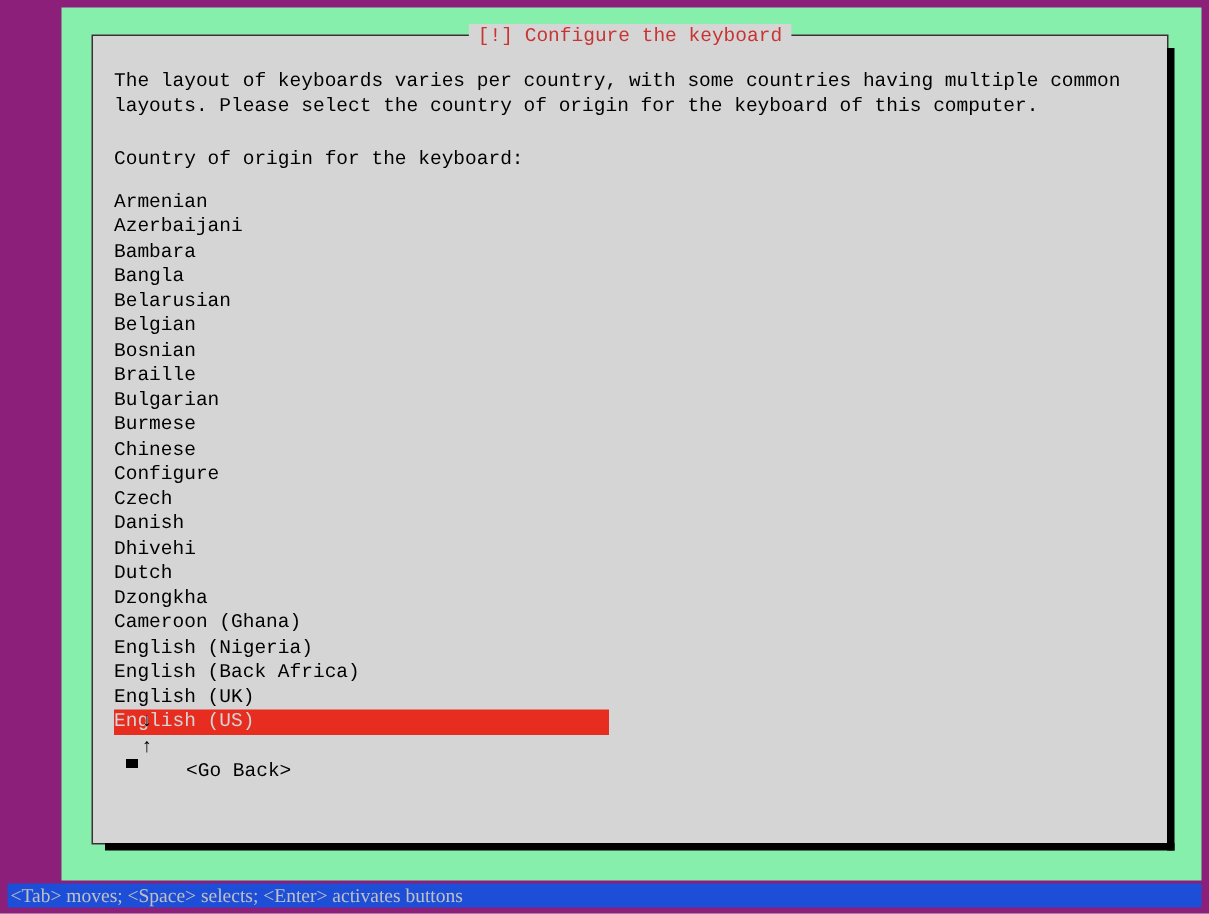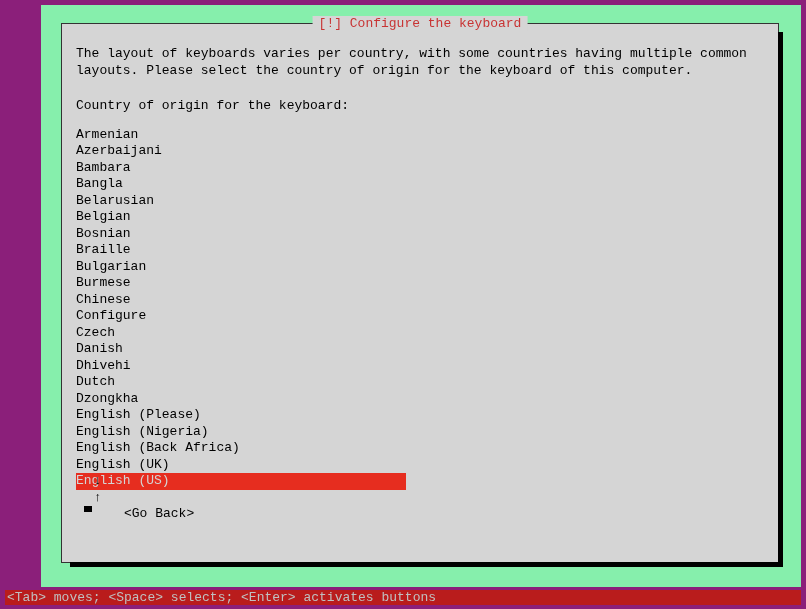--- a/index.html
+++ b/index.html
@@ -147,22 +147,23 @@
       display: inline-block;
       cursor: pointer;
     }
     .help-line {
       position: absolute;
       bottom: 4px;
       left: 5px;
       right: 5px;
       color: #C0C0C0;
       font-size: 13px;
-      background: #b91c1c;
+      background: #1d4ed8;
       padding-left: 2px;
+      font-family: Liberation Serif, serif;
     }
   </style>
 </head>
 <body>
 
 <div class="outer-frame">
   <div class="dialog-wrapper">
     <div class="dialog">
       <div class="dialog-title">[!] Configure the keyboard</div>
       <div class="body-text">The layout of keyboards varies per country, with some countries having multiple common layouts. Please select the country of origin for the keyboard of this computer.</div>
@@ -180,21 +181,21 @@
             <div class="list-item">Braille</div>
             <div class="list-item">Bulgarian</div>
             <div class="list-item">Burmese</div>
             <div class="list-item">Chinese</div>
             <div class="list-item">Configure</div>
             <div class="list-item">Czech</div>
             <div class="list-item">Danish</div>
             <div class="list-item">Dhivehi</div>
             <div class="list-item">Dutch</div>
             <div class="list-item">Dzongkha</div>
-            <div class="list-item">English (Please)</div>
+            <div class="list-item">Cameroon (Ghana)</div>
             <div class="list-item">English (Nigeria)</div>
             <div class="list-item">English (Back Africa)</div>
             <div class="list-item">English (UK)</div>
             <div class="list-item selected">English (US)</div>
           </div>
         <div class="scroll-column">
           <div class="scroll-arrow-up">↑</div>
           <div class="scroll-track">
             <div class="scroll-thumb" id="scroll-thumb" style="top: 31%;"></div>
           </div>

